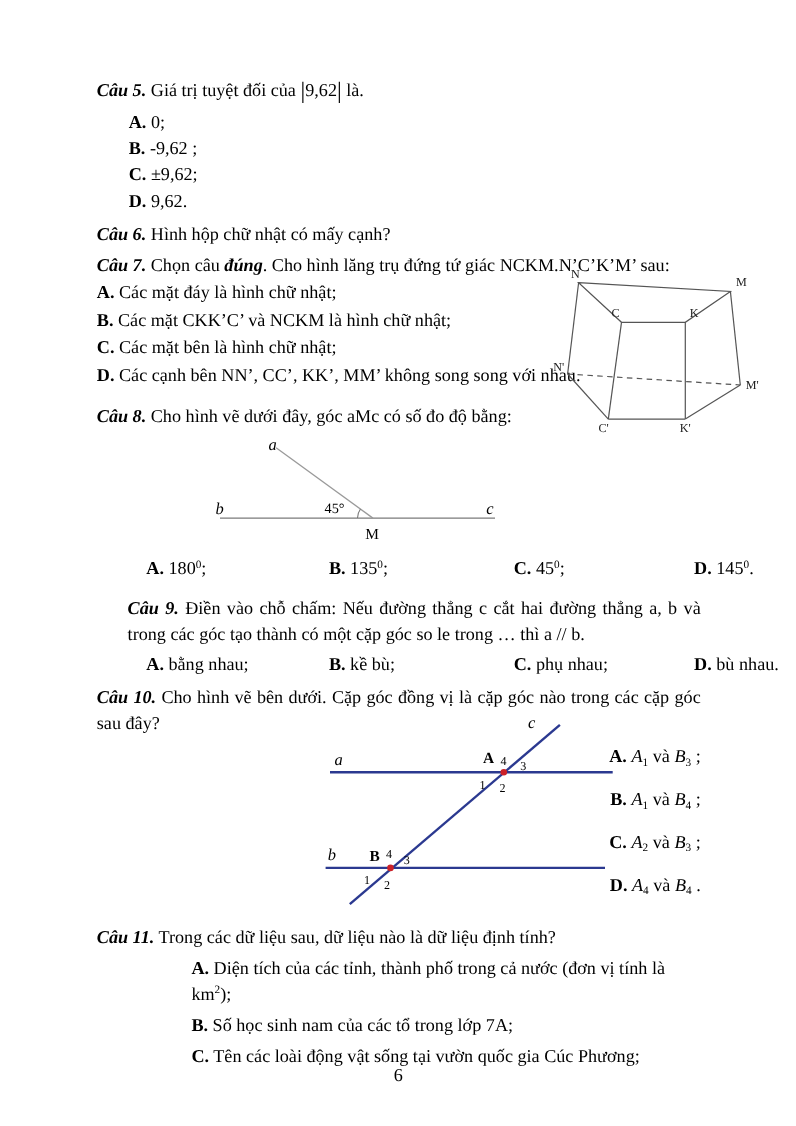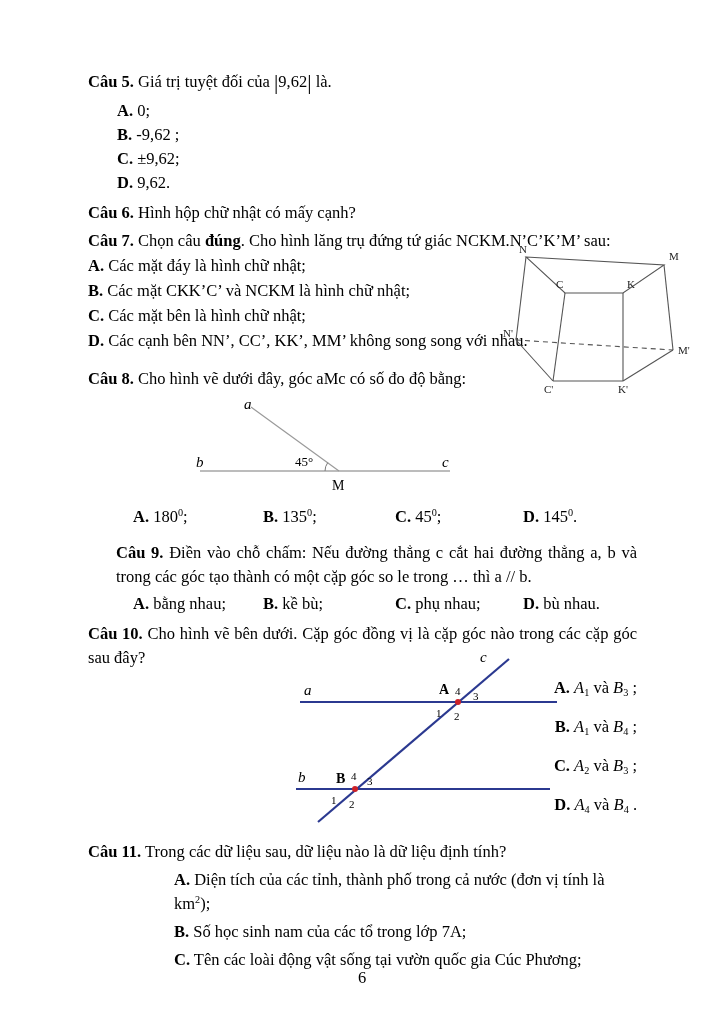--- a/index.html
+++ b/index.html
@@ -3,33 +3,33 @@
 <meta charset="utf-8">
 <style>
   * { margin:0; padding:0; box-sizing:border-box; }
   html,body { background:#ffffff; }
   body {
     width:724px; height:1024px; position:relative; overflow:hidden;
     font-family:"Liberation Serif", serif; font-size:16.5px; color:#000;
   }
   .content { padding:70px 87px 0 88px; }
   .qline { line-height:24px; margin:0; }
-  .qhead b { font-weight:bold; }
+  .qhead b { font-weight:bold;font-style:italic; }
   .nowrap { white-space:nowrap; }
   .just { text-align:justify; }
   .tallbar { font-size:1.3em; vertical-align:-2px; }
   sup { font-size:0.62em; vertical-align:6px; line-height:0; }
   sub { font-size:0.62em; vertical-align:-3px; line-height:0; }
 
   .opt-grid { display:flex; line-height:24px; }
   .opt-grid .opt { flex:0 0 auto; }
   .g4a { padding-left:29px; margin:5px 0 6px 0;flex-direction:column; }
   .g4a .opt:nth-child(1){ width:140px; } .g4a .opt:nth-child(2){ width:133px; }
   .g4a .opt:nth-child(3){ width:133px; } .g4a .opt:nth-child(4){ width:auto; }
-  .g4b { padding-left:45px; margin:3px 0 6px 0; }
+  .g4b { padding-left:45px; margin:3px 0 6px 0;gap:36px; }
   .g4b .opt:nth-child(1){ width:130px; } .g4b .opt:nth-child(2){ width:132px; }
   .g4b .opt:nth-child(3){ width:128px; } .g4b .opt:nth-child(4){ width:auto; }
 
   .mt4{margin-top:4px;} .mt6{margin-top:6px;} .mt8{margin-top:8px;}
   .mt12{margin-top:12px;margin-left:28px;} .mt14{margin-top:14px;}
 
   .q7block { position:relative; }
   .q7block .optline { line-height:25px; }
   .fig7 { position:absolute; left:415px; top:-10px; }
 

